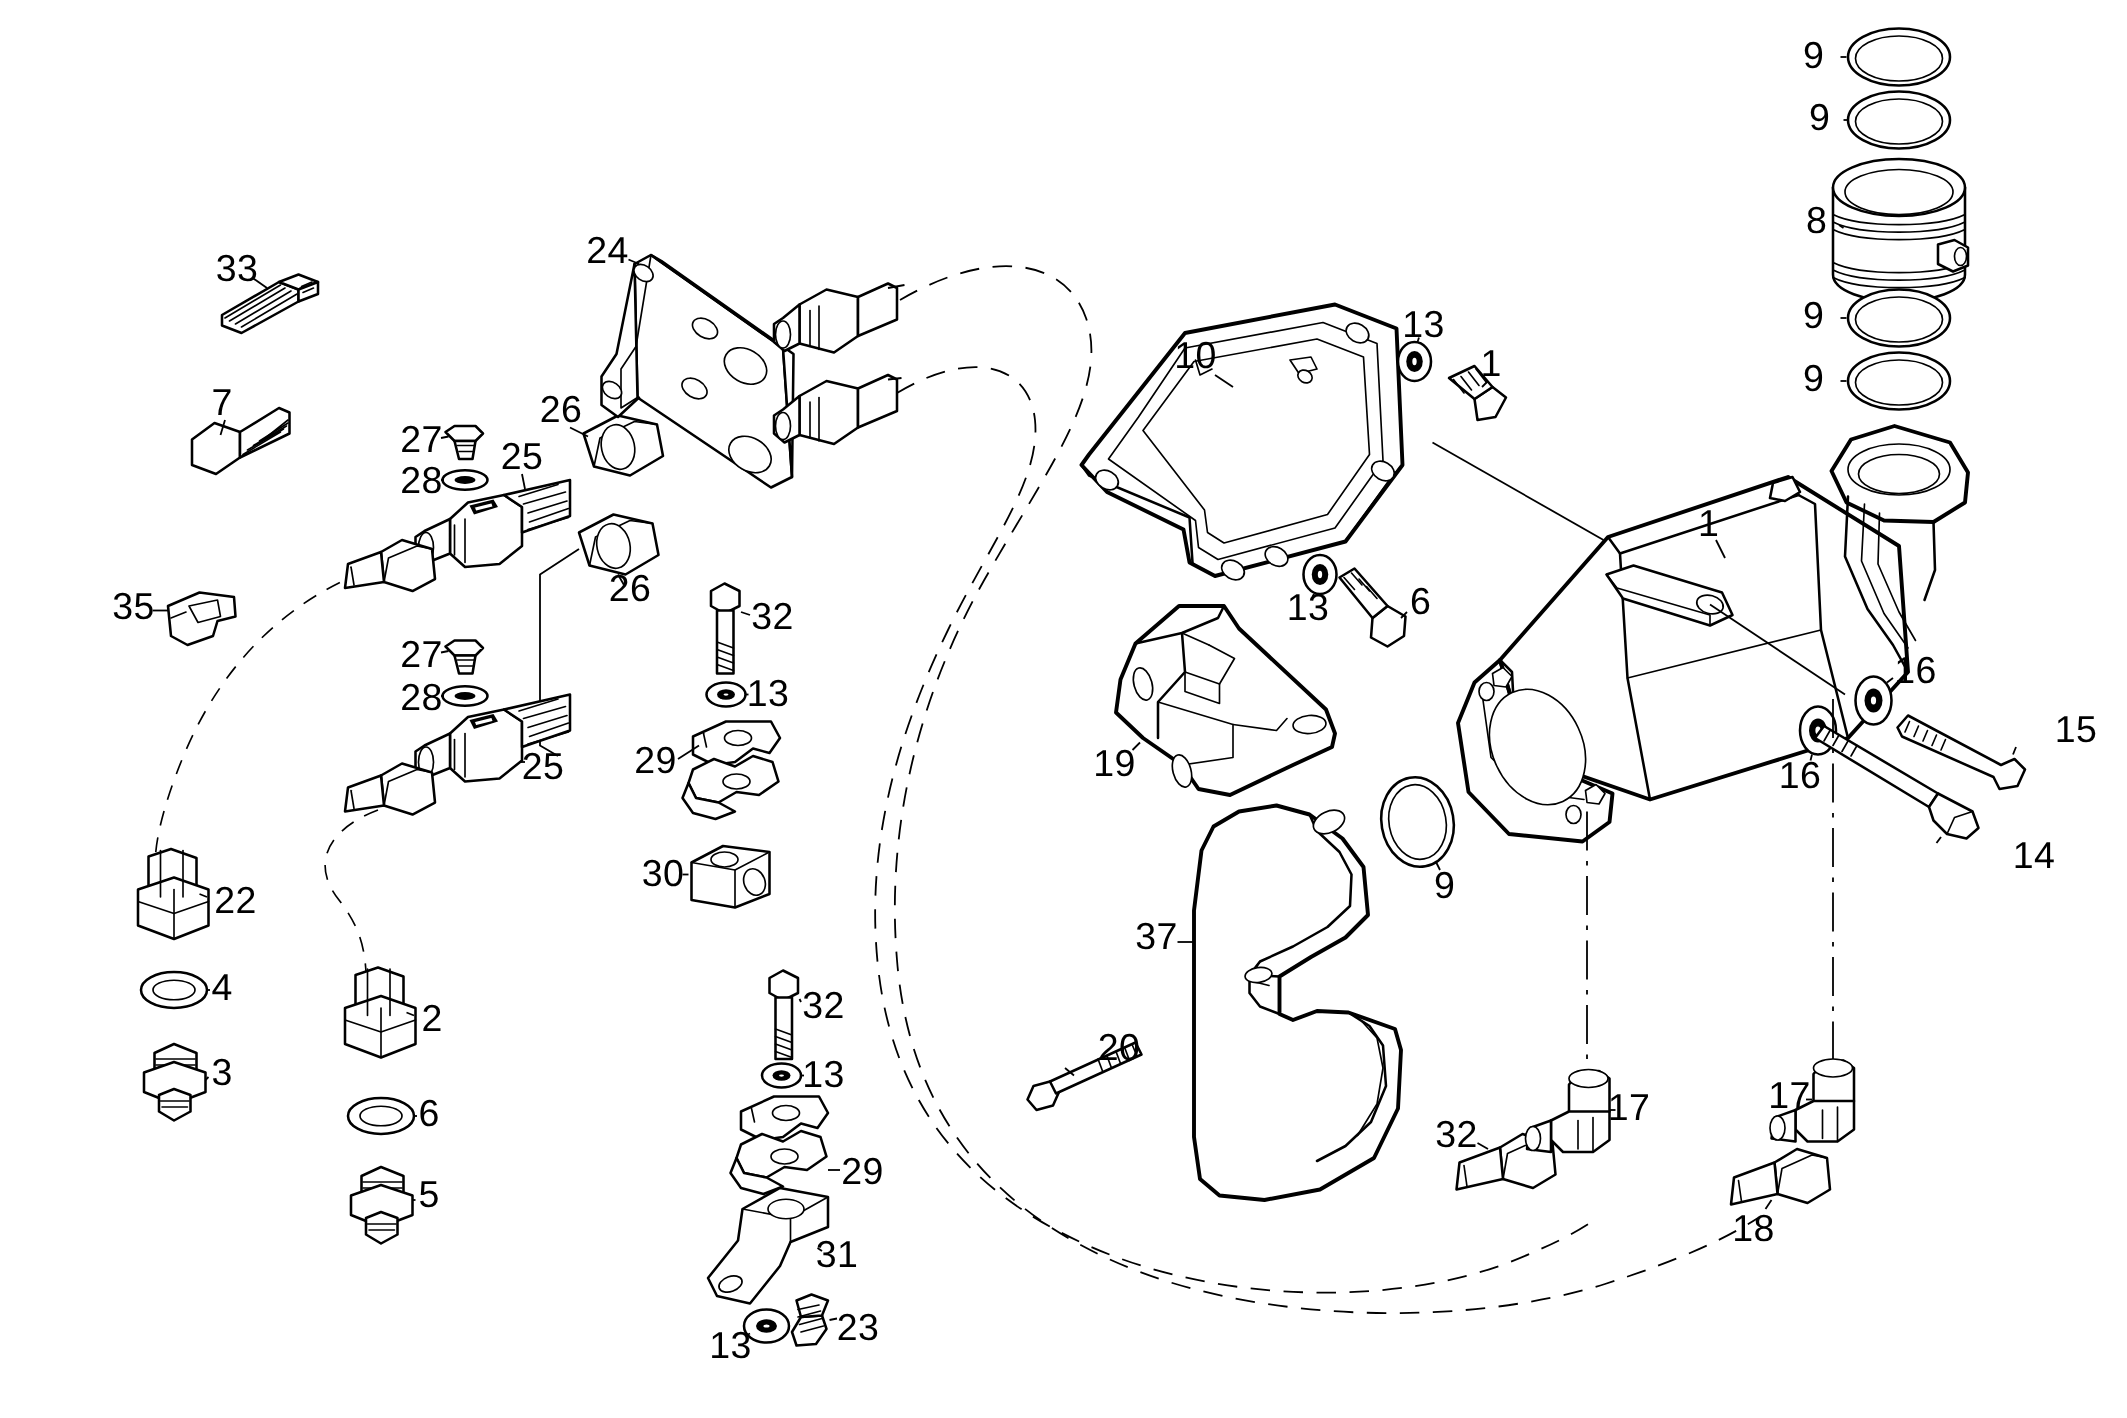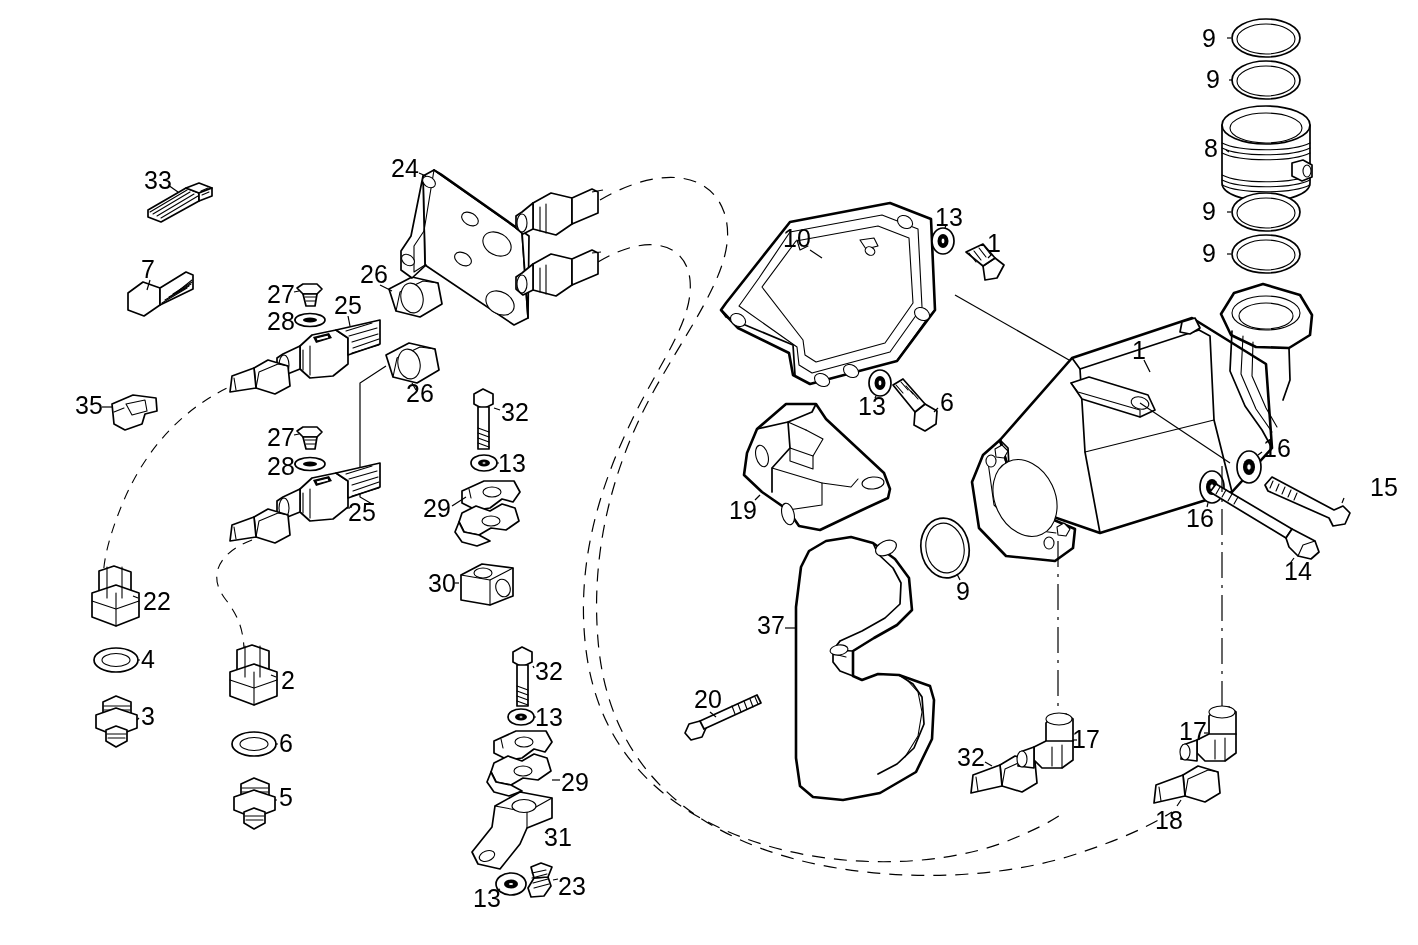--- a/index.html
+++ b/index.html
@@ -637,37 +637,37 @@
 <div class="lbl" style="left:148px;top:716px">3</div>
 <div class="lbl" style="left:288px;top:680px">2</div>
 <div class="lbl" style="left:286px;top:743px">6</div>
 <div class="lbl" style="left:286px;top:797px">5</div>
 <div class="lbl" style="left:549px;top:671px">32</div>
 <div class="lbl" style="left:549px;top:717px">13</div>
 <div class="lbl" style="left:575px;top:782px">29</div>
 <div class="lbl" style="left:558px;top:837px">31</div>
 <div class="lbl" style="left:487px;top:898px">13</div>
 <div class="lbl" style="left:572px;top:886px">23</div>
-<div class="lbl" style="left:708px;top:699px">20</div>
+<div class="lbl" style="left:746px;top:699px">20</div>
 <div class="lbl" style="left:797px;top:238px">10</div>
 <div class="lbl" style="left:949px;top:217px">13</div>
 <div class="lbl" style="left:994px;top:243px">1</div>
 <div class="lbl" style="left:872px;top:406px">13</div>
 <div class="lbl" style="left:947px;top:402px">6</div>
 <div class="lbl" style="left:743px;top:510px">19</div>
 <div class="lbl" style="left:771px;top:625px">37</div>
 <div class="lbl" style="left:963px;top:591px">9</div>
 <div class="lbl" style="left:971px;top:757px">32</div>
 <div class="lbl" style="left:1086px;top:739px">17</div>
 <div class="lbl" style="left:1193px;top:731px">17</div>
 <div class="lbl" style="left:1169px;top:820px">18</div>
 <div class="lbl" style="left:1139px;top:350px">1</div>
 <div class="lbl" style="left:1277px;top:448px">16</div>
 <div class="lbl" style="left:1200px;top:518px">16</div>
 <div class="lbl" style="left:1384px;top:487px">15</div>
-<div class="lbl" style="left:1298px;top:571px">14</div>
+<div class="lbl" style="left:1356px;top:571px">14</div>
 <div class="lbl" style="left:1209px;top:38px">9</div>
 <div class="lbl" style="left:1213px;top:79px">9</div>
 <div class="lbl" style="left:1211px;top:148px">8</div>
 <div class="lbl" style="left:1209px;top:211px">9</div>
 <div class="lbl" style="left:1209px;top:253px">9</div>
 
 </div>
 
 </body></html>

